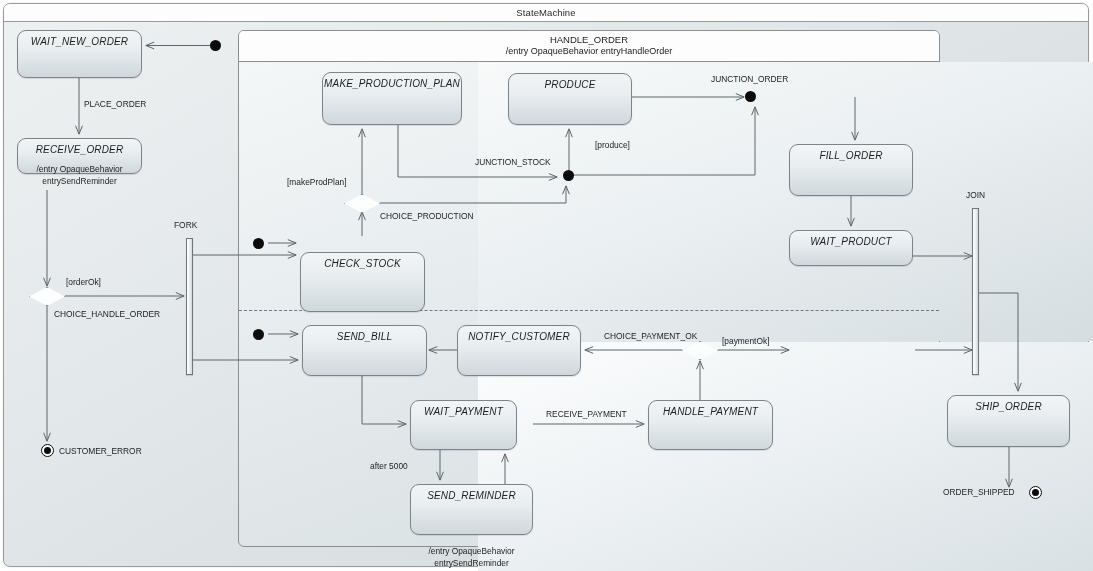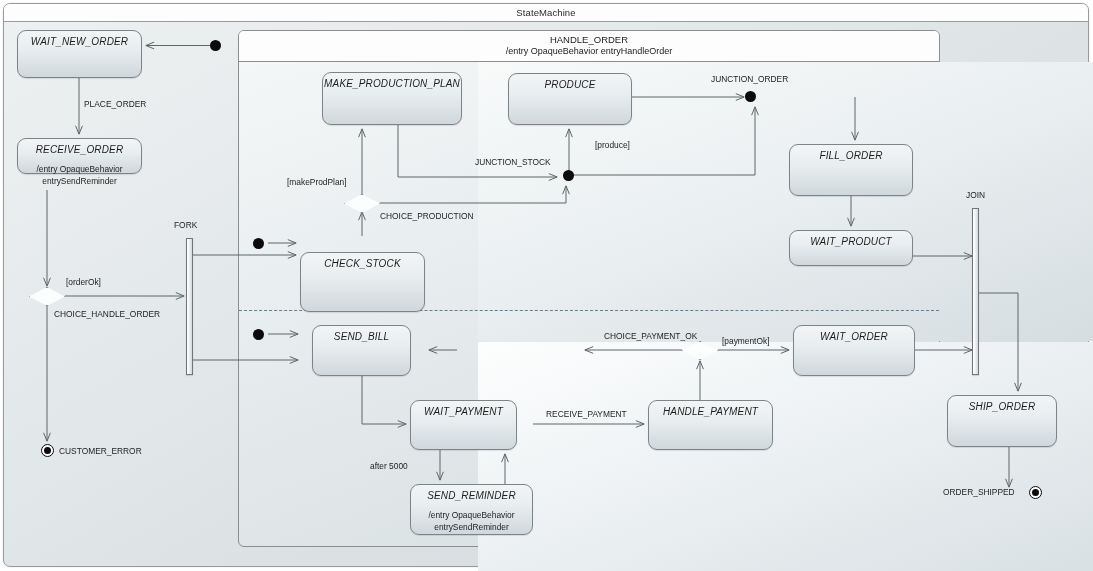--- a/index.html
+++ b/index.html
@@ -209,46 +209,46 @@
   </div>
 
   <div class="state" style="left:789px;top:230px;width:124px;height:36px;">
     <div class="nm">WAIT_PRODUCT</div>
   </div>
 
   <div class="state" style="left:300px;top:220px;width:125px;height:60px;margin-top:32px;">
     <div class="nm">CHECK_STOCK</div>
   </div>
 
-  <div class="state" style="left:312px;top:325px;width:99px;height:51px;">
+  <div class="state" style="left:302px;top:325px;width:125px;height:51px;">
     <div class="nm">SEND_BILL</div>
   </div>
 
-
-  <div class="state" style="left:793px;top:325px;width:122px;height:51px;">
-    <div class="nm">WAIT_ORDER</div>
-  </div>
+  <div class="state" style="left:457px;top:325px;width:124px;height:51px;">
+    <div class="nm">NOTIFY_CUSTOMER</div>
+  </div>
+
 
   <div class="state" style="left:410px;top:400px;width:107px;height:50px;">
     <div class="nm">WAIT_PAYMENT</div>
   </div>
 
   <div class="state" style="left:648px;top:400px;width:125px;height:50px;">
     <div class="nm">HANDLE_PAYMENT</div>
   </div>
 
-  <div class="state" style="left:410px;top:484px;width:123px;height:51px;">
+  <div class="state" style="left:410px;top:484px;width:123px;height:51px;gap:36px;">
     <div class="nm">SEND_REMINDER</div>
     <div class="entry">
       <div>/entry OpaqueBehavior</div>
       <div>entrySendReminder</div>
     </div>
   </div>
 
-  <div class="state" style="left:947px;top:395px;width:110px;height:52px;">
+  <div class="state" style="left:947px;top:395px;width:123px;height:52px;">
     <div class="nm">SHIP_ORDER</div>
   </div>
 
   <div class="initial" style="left:210px;top:40px;"></div>
   <div class="initial" style="left:253px;top:238px;"></div>
   <div class="initial" style="left:253px;top:329px;"></div>
 
   <div class="junction" style="left:563px;top:170px;"></div>
   <div class="junction" style="left:745px;top:91px;"></div>
 

